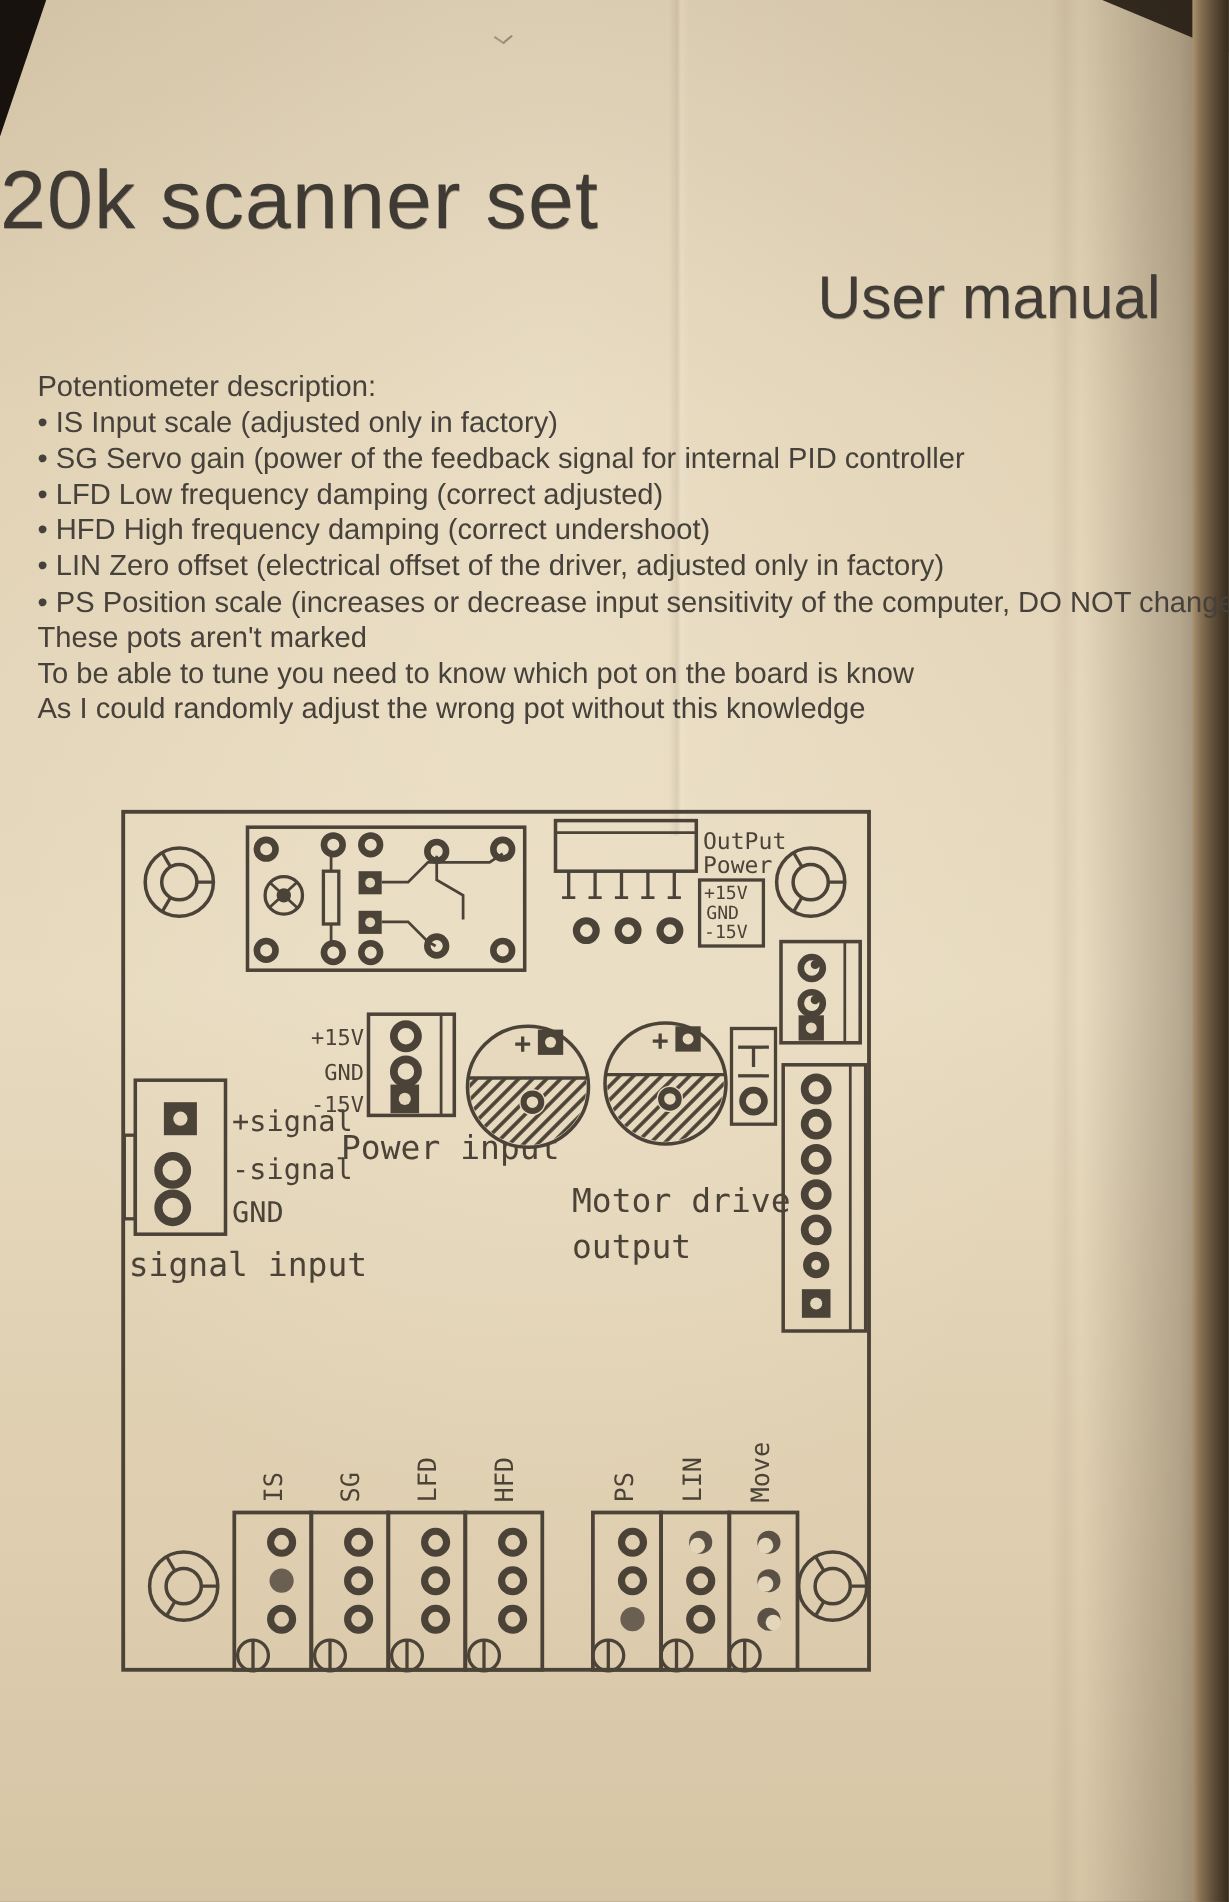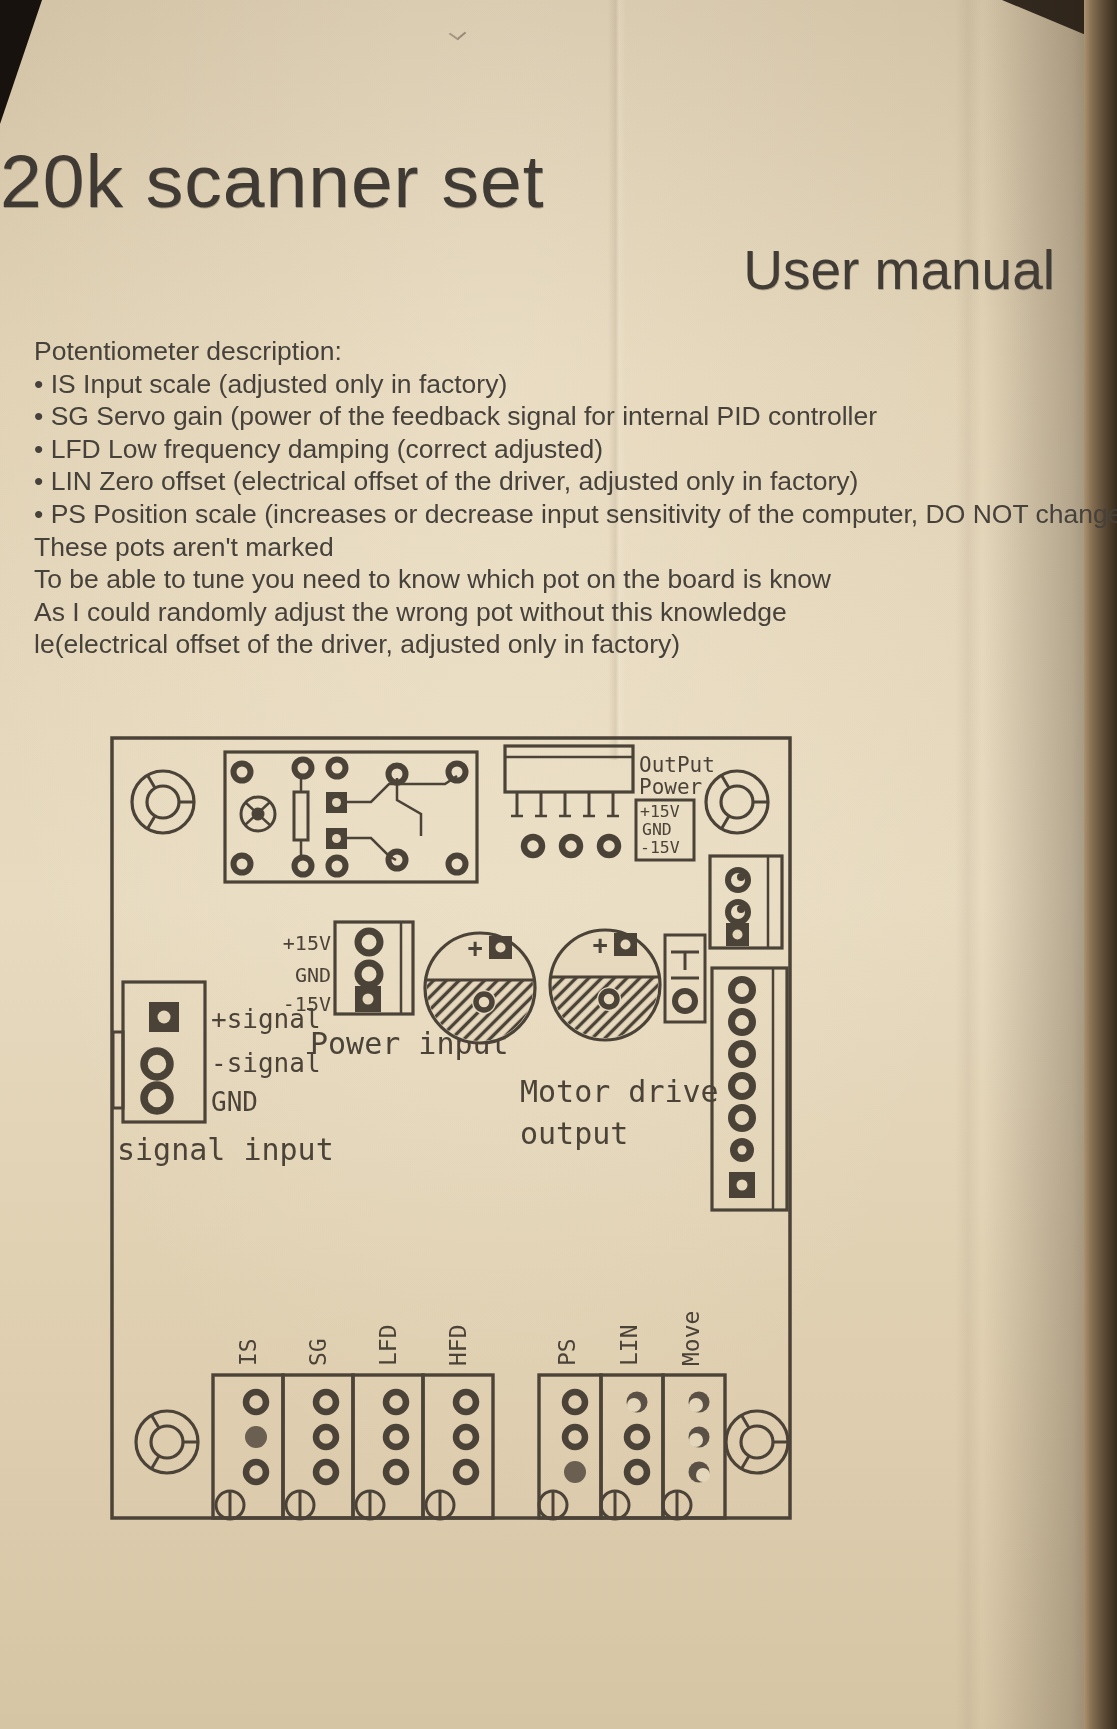--- a/index.html
+++ b/index.html
@@ -88,26 +88,26 @@
 <div class="scan-mark"></div>
 
 <div class="title">20k scanner set</div>
 <div class="subtitle">User manual</div>
 
 <div class="desc">
   <p>Potentiometer description:</p>
   <p>• IS Input scale (adjusted only in factory)</p>
   <p>• SG Servo gain (power of the feedback signal for internal PID controller</p>
   <p>• LFD Low frequency damping (correct adjusted)</p>
+  <p>• HFD High frequency damping (correct undershoot)</p>
   <p>• LIN Zero offset (electrical offset of the driver, adjusted only in factory)</p>
   <p>• PS Position scale (increases or decrease input sensitivity of the computer, DO NOT change it)</p>
   <p>These pots aren't marked</p>
   <p>To be able to tune you need to know which pot on the board is know</p>
   <p>As I could randomly adjust the wrong pot without this knowledge</p>
-  <p>le(electrical offset of the driver, adjusted only in factory)</p>
 </div>
 
 <div class="diagram">
 <svg width="700" height="800" viewBox="0 0 700 800">
   <defs>
     <pattern id="hatch" patternUnits="userSpaceOnUse" width="9" height="9" patternTransform="rotate(45)">
       <line x1="4.5" y1="0" x2="4.5" y2="9" stroke="#4c4338" stroke-width="3.4"></line>
     </pattern>
     <clipPath id="cc1">
           <circle cx="375" cy="258" r="53"></circle>

